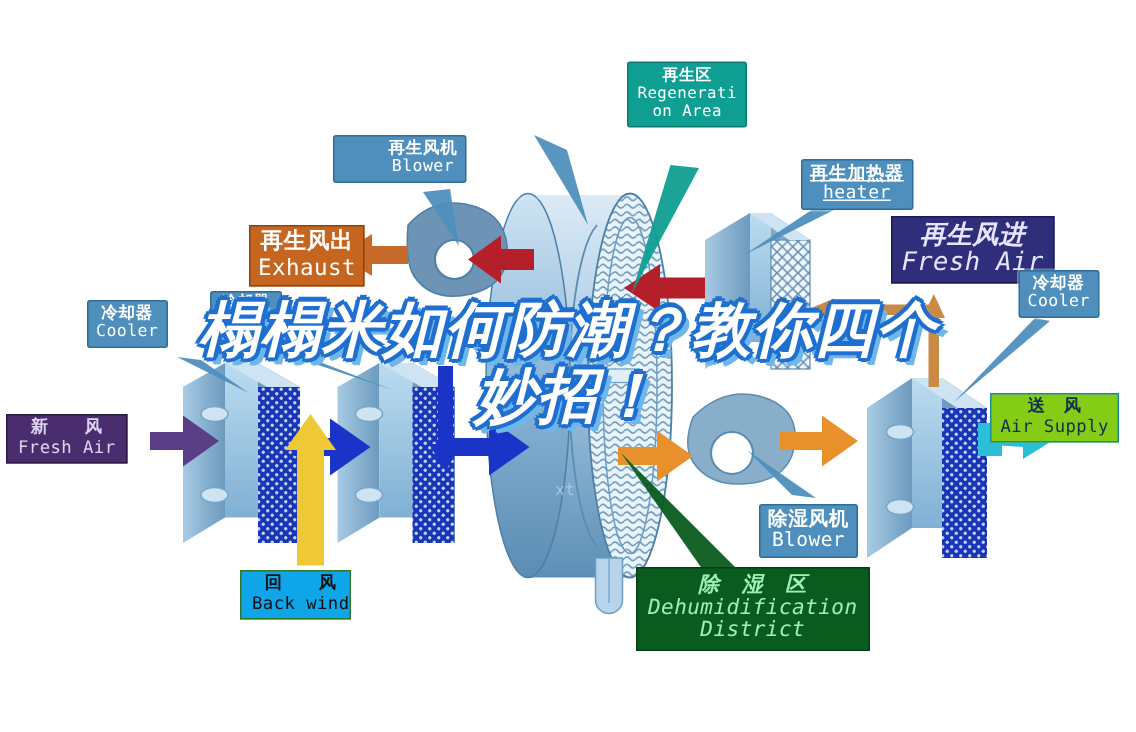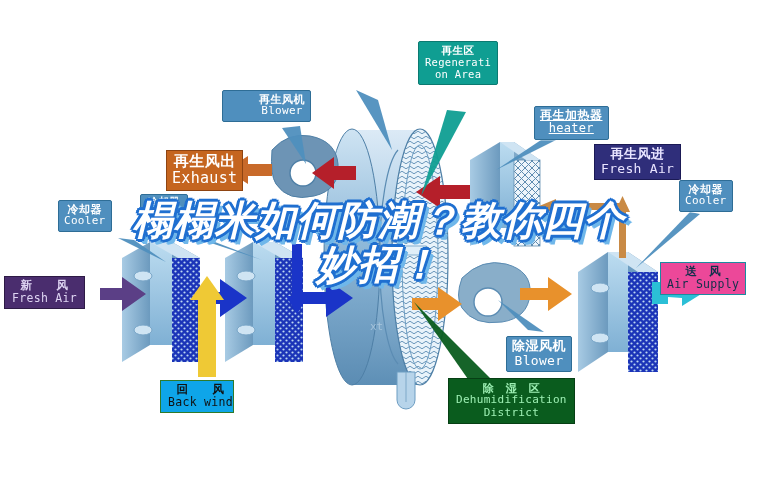--- a/index.html
+++ b/index.html
@@ -61,21 +61,21 @@
     border:1px solid #2d1a45;
     padding:2px 7px 3px 7px;
   }
   .lbl-orange{
     background:#c5651f;
     color:#ffffff;
     border:1px solid #8e4412;
     padding:2px 5px 3px 5px;
   }
   .lbl-cyan{
-    background:#ec4899;
+    background:#84cc16;
     color:#10304a;
     border:1px solid #1b8ba0;
     padding:2px 6px 3px 6px;
   }
   .lbl-green{
     background:#0a5c1e;
     color:#9ef0b4;
     border:1px solid #063f14;
     padding:3px 7px 4px 7px;
   }
@@ -312,21 +312,21 @@
     <span class="cn">再生区</span>
     <span class="en">Regenerati</span>
     <span class="en">on Area</span>
   </div>
 
   <div class="label lbl-blue" style="left:534px;top:106px;font-size:12px;text-decoration:underline;">
     <span class="cn">再生加热器</span>
     <span class="en">heater</span>
   </div>
 
-  <div class="label lbl-navy" style="left:594px;top:144px;font-size:13px;">
+  <div class="label lbl-navy" style="left:594px;top:144px;font-size:17px;font-style:italic;">
     <span class="cn">再生风进</span>
     <span class="en">Fresh Air</span>
   </div>
 
   <div class="label lbl-blue" style="left:679px;top:180px;font-size:11px;">
     <span class="cn">冷却器</span>
     <span class="en">Cooler</span>
   </div>
 
   <div class="label lbl-orange" style="left:166px;top:150px;font-size:15px;">
@@ -352,21 +352,21 @@
   <div class="label lbl-yellow" style="left:160px;top:380px;font-size:11.5px;">
     <span class="cn">回　　风</span>
     <span class="en">Back wind</span>
   </div>
 
   <div class="label lbl-blue" style="left:506px;top:336px;font-size:13px;">
     <span class="cn">除湿风机</span>
     <span class="en">Blower</span>
   </div>
 
-  <div class="label lbl-green" style="left:448px;top:378px;font-size:11px;">
+  <div class="label lbl-green" style="left:424px;top:378px;font-size:14px;font-style:italic;">
     <span class="cn">除　湿　区</span>
     <span class="en">Dehumidification</span>
     <span class="en">District</span>
   </div>
 
   <div class="label lbl-cyan" style="left:660px;top:262px;font-size:11.5px;">
     <span class="cn">送　风</span>
     <span class="en">Air Supply</span>
   </div>
 

